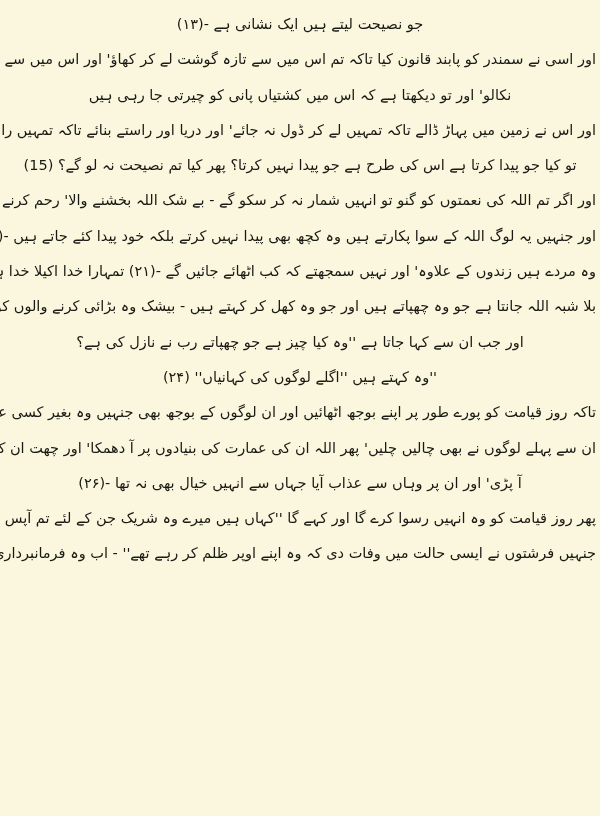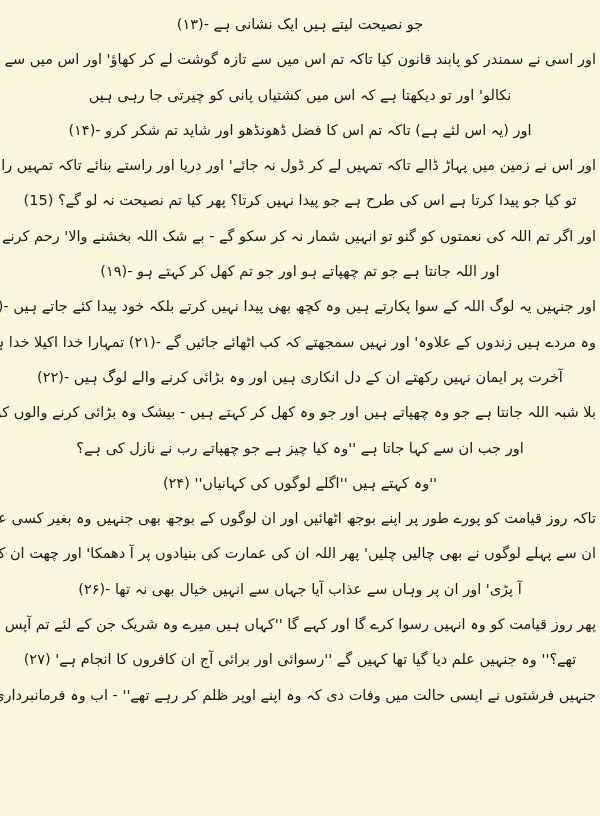--- a/index.html
+++ b/index.html
@@ -39,31 +39,27 @@
   }
 </style>
 </head>
 <body>
 
 <div class="page">
   <div class="text-block">
     <div class="line">جو نصیحت لیتے ہیں ایک نشانی ہے -(۱۳)</div>
     <div class="line">اور اسی نے سمندر کو پابند قانون کیا تاکہ تم اس میں سے تازہ گوشت لے کر کھاؤ' اور اس میں سے زیور' جسے تم پہنتے ہو'</div>
     <div class="line">نکالو' اور تو دیکھتا ہے کہ اس میں کشتیاں پانی کو چیرتی جا رہی ہیں</div>
-    <div class="line">اور (یہ اس لئے ہے) تاکہ تم اس کا فضل ڈھونڈھو اور شاید تم شکر کرو -(۱۴)</div>
     <div class="line">اور اس نے زمین میں پہاڑ ڈالے تاکہ تمہیں لے کر ڈول نہ جائے' اور دریا اور راستے بنائے تاکہ تمہیں راہ ملے' (۱۵)</div>
     <div class="line">تو کیا جو پیدا کرتا ہے اس کی طرح ہے جو پیدا نہیں کرتا؟ پھر کیا تم نصیحت نہ لو گے؟ (15)</div>
     <div class="line">اور اگر تم اللہ کی نعمتوں کو گنو تو انہیں شمار نہ کر سکو گے - بے شک اللہ بخشنے والا' رحم کرنے والا ہے -(۱۸)</div>
-    <div class="line">اور اللہ جانتا ہے جو تم چھپاتے ہو اور جو تم کھل کر کہتے ہو -(۱۹)</div>
     <div class="line">اور جنہیں یہ لوگ اللہ کے سوا پکارتے ہیں وہ کچھ بھی پیدا نہیں کرتے بلکہ خود پیدا کئے جاتے ہیں -(۲۰)</div>
     <div class="line">وہ مردے ہیں زندوں کے علاوہ' اور نہیں سمجھتے کہ کب اٹھائے جائیں گے -(۲۱) تمہارا خدا اکیلا خدا ہے' مگر جو لوگ</div>
-    <div class="line">آخرت پر ایمان نہیں رکھتے ان کے دل انکاری ہیں اور وہ بڑائی کرنے والے لوگ ہیں -(۲۲)</div>
     <div class="line">بلا شبہ اللہ جانتا ہے جو وہ چھپاتے ہیں اور جو وہ کھل کر کہتے ہیں - بیشک وہ بڑائی کرنے والوں کو پسند نہیں کرتا -(۲۳)</div>
     <div class="line">اور جب ان سے کہا جاتا ہے ''وہ کیا چیز ہے جو چھپاتے رب نے نازل کی ہے؟</div>
     <div class="line">''وہ کہتے ہیں ''اگلے لوگوں کی کہانیاں'' (۲۴)</div>
     <div class="line">تاکہ روز قیامت کو پورے طور پر اپنے بوجھ اٹھائیں اور ان لوگوں کے بوجھ بھی جنہیں وہ بغیر کسی علم کے گمراہ کر دیتے</div>
     <div class="line">ان سے پہلے لوگوں نے بھی چالیں چلیں' پھر اللہ ان کی عمارت کی بنیادوں پر آ دھمکا' اور چھت ان کے اوپر سے ان پر</div>
     <div class="line">آ پڑی' اور ان پر وہاں سے عذاب آیا جہاں سے انہیں خیال بھی نہ تھا -(۲۶)</div>
     <div class="line">پھر روز قیامت کو وہ انہیں رسوا کرے گا اور کہے گا ''کہاں ہیں میرے وہ شریک جن کے لئے تم آپس میں پھٹے ہوئے</div>
-    <div class="line">تھے؟'' وہ جنہیں علم دیا گیا تھا کہیں گے ''رسوائی اور برائی آج ان کافروں کا انجام ہے' (۲۷)</div>
     <div class="line">جنہیں فرشتوں نے ایسی حالت میں وفات دی کہ وہ اپنے اوپر ظلم کر رہے تھے'' - اب وہ فرمانبرداری کا دم بھریں گے</div>
   </div>
 </div>
 
 </body></html>

